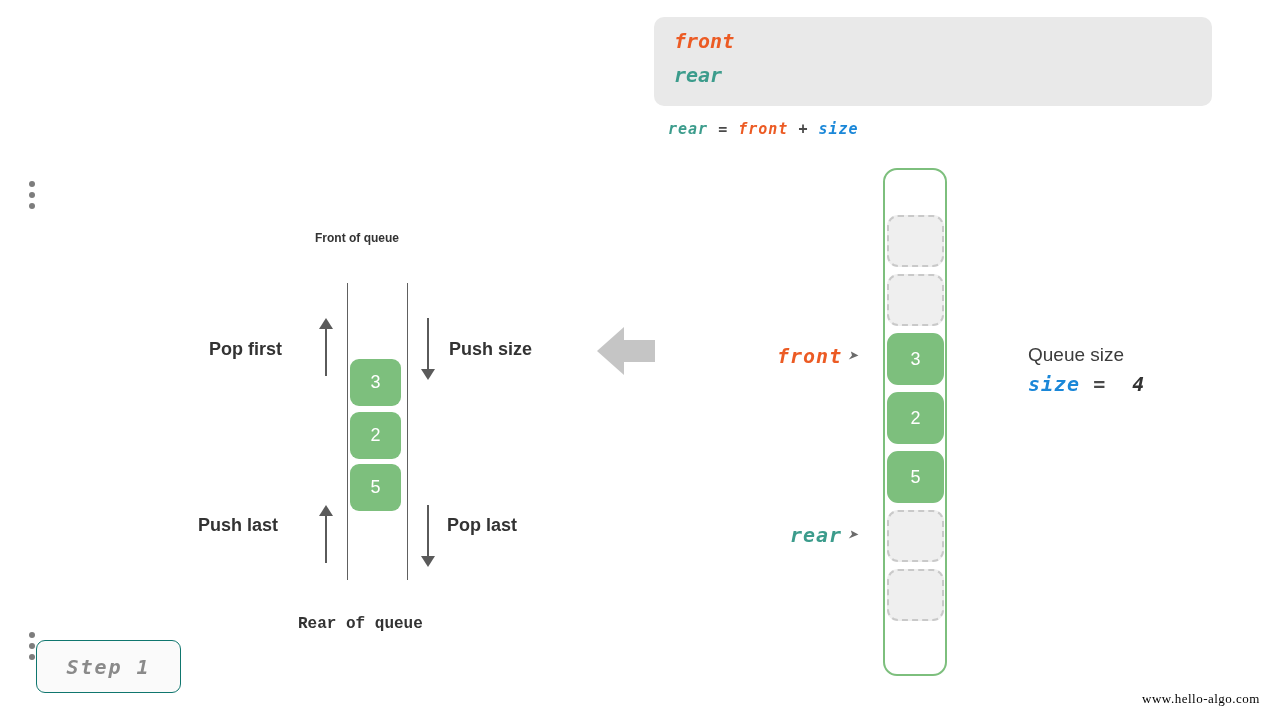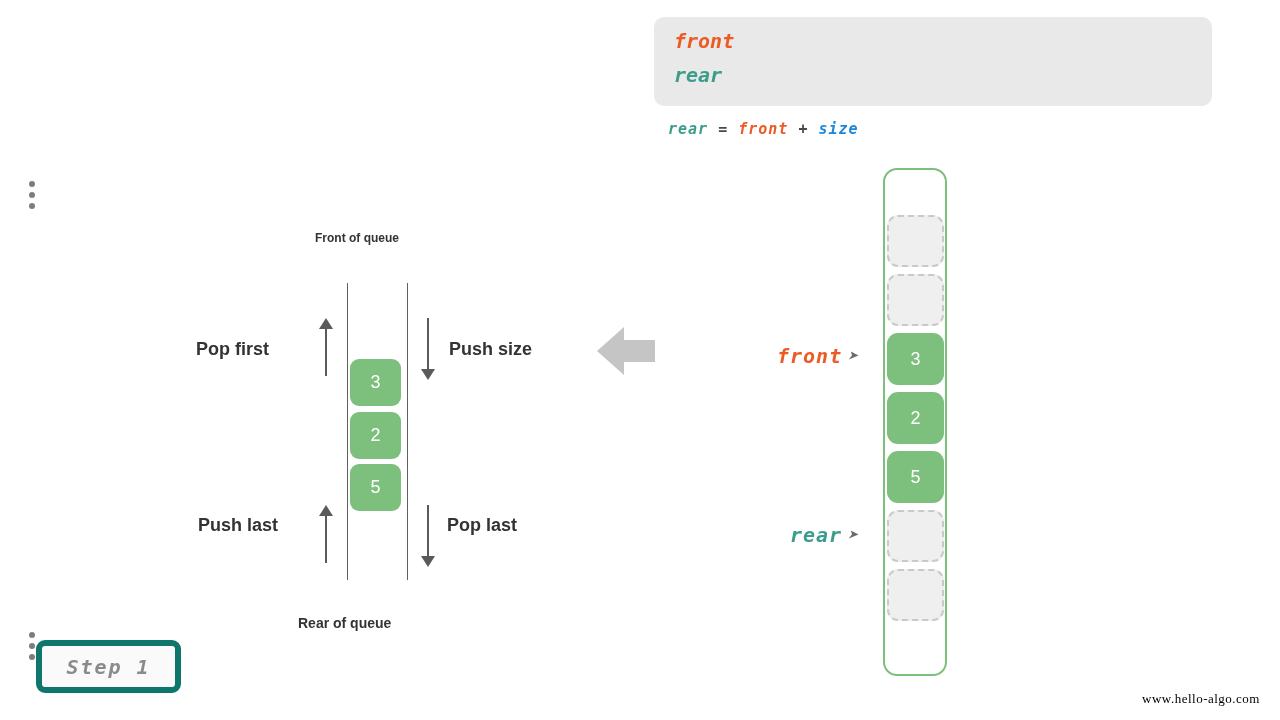--- a/index.html
+++ b/index.html
@@ -73,24 +73,25 @@
     font-size: 12px;
     font-weight: bold;
     color: #333333;
     white-space: nowrap;
     margin-left: 20px;
   }
   .title-rear {
     position: absolute;
     left: 298px;
     top: 615px;
-    font-size: 14px;
+    font-size: 16px;
     font-weight: bold;
     color: #333333;
     white-space: nowrap;
+    font-family: Liberation Mono, monospace;
   }
   .rail {
     position: absolute;
     width: 1px;
     background: #606060;
     top: 283px;
     height: 297px;
   }
   .rail-left  { left: 347px; }
   .rail-right { left: 407px; }
@@ -109,21 +110,21 @@
     justify-content: center;
   }
 
   .op-label {
     position: absolute;
     font-size: 18px;
     font-weight: bold;
     color: #333333;
     white-space: nowrap;
   }
-  .lbl-pop-first  { left: 196px; top: 339px; }
+  .lbl-pop-first  { left: 209px; top: 339px; }
   .lbl-push-first { left: 449px; top: 339px; }
   .lbl-push-last  { left: 198px; top: 515px; }
   .lbl-pop-last   { left: 447px; top: 515px; }
 
   .arrow-v { position: absolute; width: 16px; }
   .arrow-v .shaft {
     position: absolute;
     left: 7px;
     width: 2px;
     background: #5a5a5a;
@@ -267,21 +268,21 @@
     letter-spacing: 1px;
   }
 
   
   .step-badge {
     position: absolute;
     left: 36px;
     top: 640px;
     width: 145px;
     height: 53px;
-    border: 6px solid #0f766e;
+    border: 1px solid #0f766e;
     border-radius: 9px;
     background: #fafafa;
     box-sizing: border-box;
     display: flex;
     align-items: center;
     justify-content: center;
     font-size: 20px;
     letter-spacing: 2px;
     color: #8a8a8a;
   }
@@ -395,18 +396,24 @@
       <span class="d"></span>
   </div>
 
   <div class="ptr ptr-front mono">
     <span class="kw-front">front</span><span class="tip">➤</span>
   </div>
   <div class="ptr ptr-rear mono">
     <span class="kw-rear">rear</span><span class="tip">➤</span>
   </div>
 
+  <div class="size-block">
+    <div class="size-title">Queue size</div>
+    <div class="size-expr mono">
+      <span class="kw-size">size</span><span style="color:#4a4a4a">&nbsp;</span><span style="color:#4a4a4a">=</span><span style="color:#4a4a4a">&nbsp;&nbsp;</span><span style="color:#333333">4</span>
+    </div>
+  </div>
 
   <div class="step-badge mono">Step 1</div>
 
   <div class="watermark">www.hello-algo.com</div>
 
 </div>
 
 </body></html>

